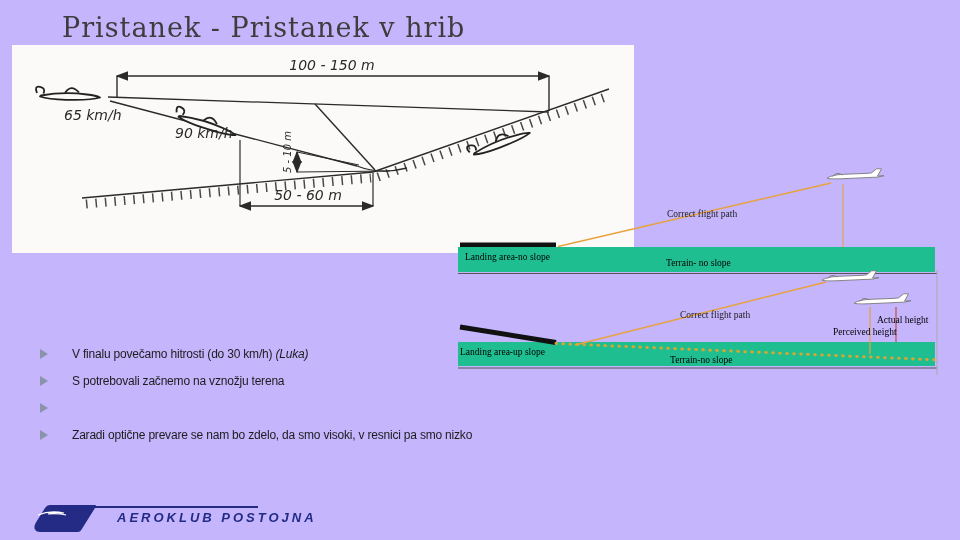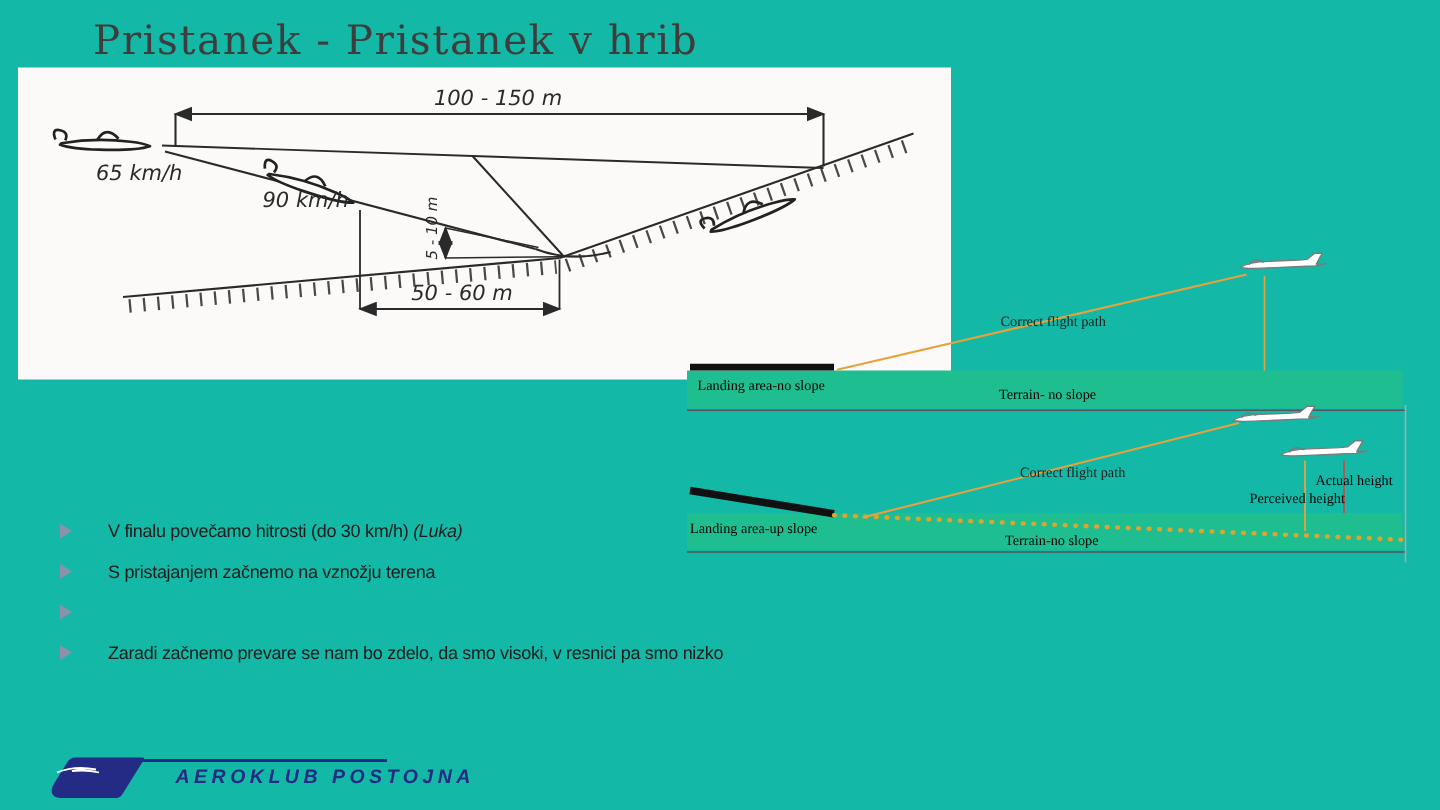--- a/index.html
+++ b/index.html
@@ -1,16 +1,16 @@
 <!DOCTYPE html>
 <html><head>
 <meta charset="utf-8">
 <style>
   html,body{margin:0;padding:0;background:#e9e9e9;}
-  .slide{position:relative;width:960px;height:540px;background:#14b8a6;overflow:hidden;
+  .slide{position:relative;width:960px;height:540px;background:#c4b5fd;overflow:hidden;
          font-family:"Liberation Sans",sans-serif;}
   .title{position:absolute;left:62px;top:12px;font-family:"DejaVu Serif","Liberation Serif",serif;
          font-size:27px;color:#3e3d3d;letter-spacing:1px;}
   .sketch-bg{position:absolute;left:12px;top:45px;width:622px;height:208px;background:#fbfaf9;}
   .sketch{position:absolute;left:12px;top:45px;}
   .slopefig{position:absolute;left:450px;top:158px;}
   .bullets{position:absolute;left:40px;top:343px;width:810px;}
   .bullet-row{display:flex;align-items:flex-start;margin-bottom:4px;min-height:23px;}
   .bullet-marker{flex:0 0 32px;padding-top:6px;}
   .bullet-marker i{display:block;width:0;height:0;border-left:8px solid #8a93a8;
@@ -120,32 +120,32 @@
     <div class="bullet-row">
       <span class="bullet-marker">
           <i></i>
         </span>
       <span class="bullet-text"><span>V finalu povečamo hitrosti (do 30 km/h) </span><em>(Luka)</em><span></span></span>
     </div>
     <div class="bullet-row">
       <span class="bullet-marker">
           <i></i>
         </span>
-      <span class="bullet-text"><span>S pristajanjem začnemo na vznožju terena</span><em></em><span></span></span>
+      <span class="bullet-text"><span>S potrebovali začnemo na vznožju terena</span><em></em><span></span></span>
     </div>
     <div class="bullet-row">
       <span class="bullet-marker">
           <i></i>
         </span>
     </div>
     <div class="bullet-row">
       <span class="bullet-marker">
           <i></i>
         </span>
-      <span class="bullet-text"><span>Zaradi začnemo prevare se nam bo zdelo, da smo visoki, v resnici pa smo nizko</span><em></em><span></span></span>
+      <span class="bullet-text"><span>Zaradi optične prevare se nam bo zdelo, da smo visoki, v resnici pa smo nizko</span><em></em><span></span></span>
     </div>
   </div>
 
   <div class="logo-swoosh">
     <svg width="50" height="27" viewBox="0 0 50 27" style="transform:skewX(32deg);transform-origin:bottom left;">
       <path d="M8,10 Q20,5 34,8 Q26,6.5 18,9 Q28,8 36,10" fill="none" stroke="#ffffff" stroke-width="1.2"></path>
     </svg>
   </div>
   <div class="logo-line"></div>
   <div class="logo-text">AEROKLUB POSTOJNA</div>

